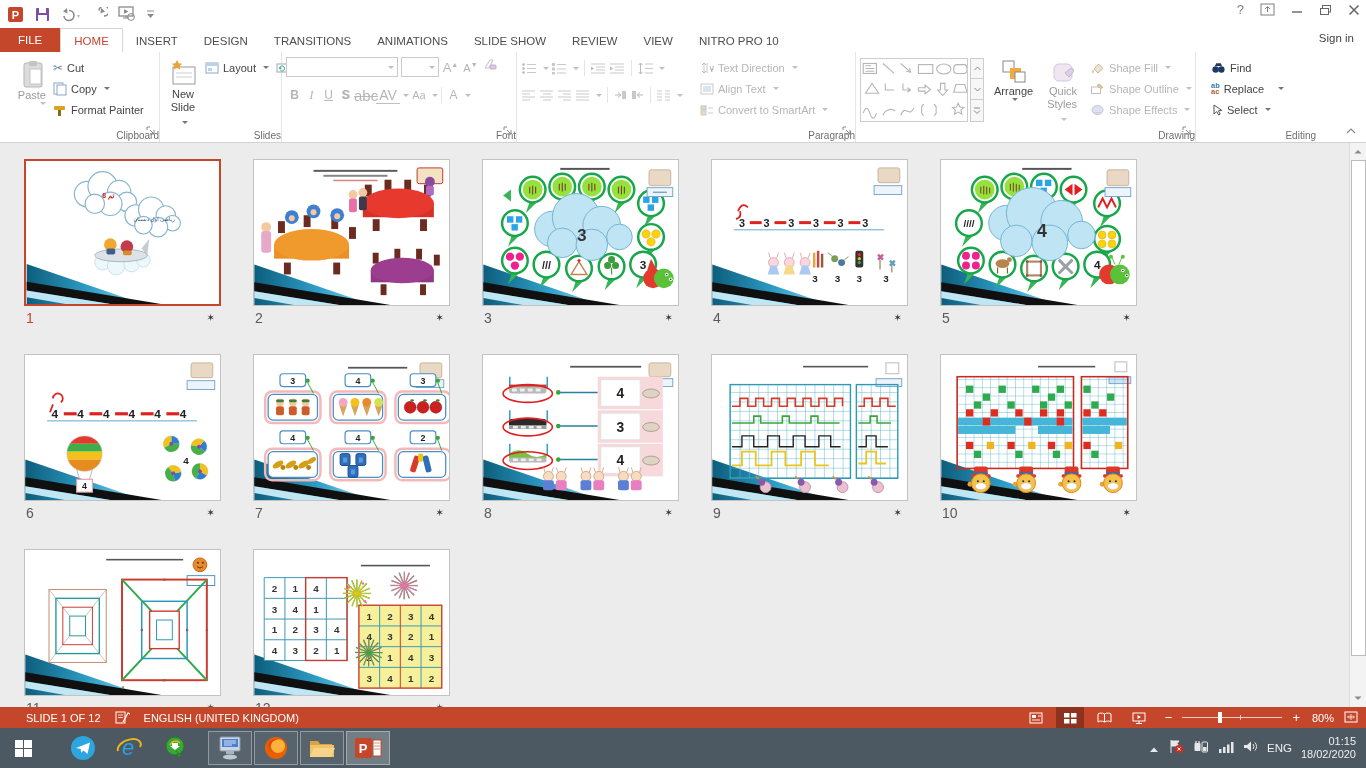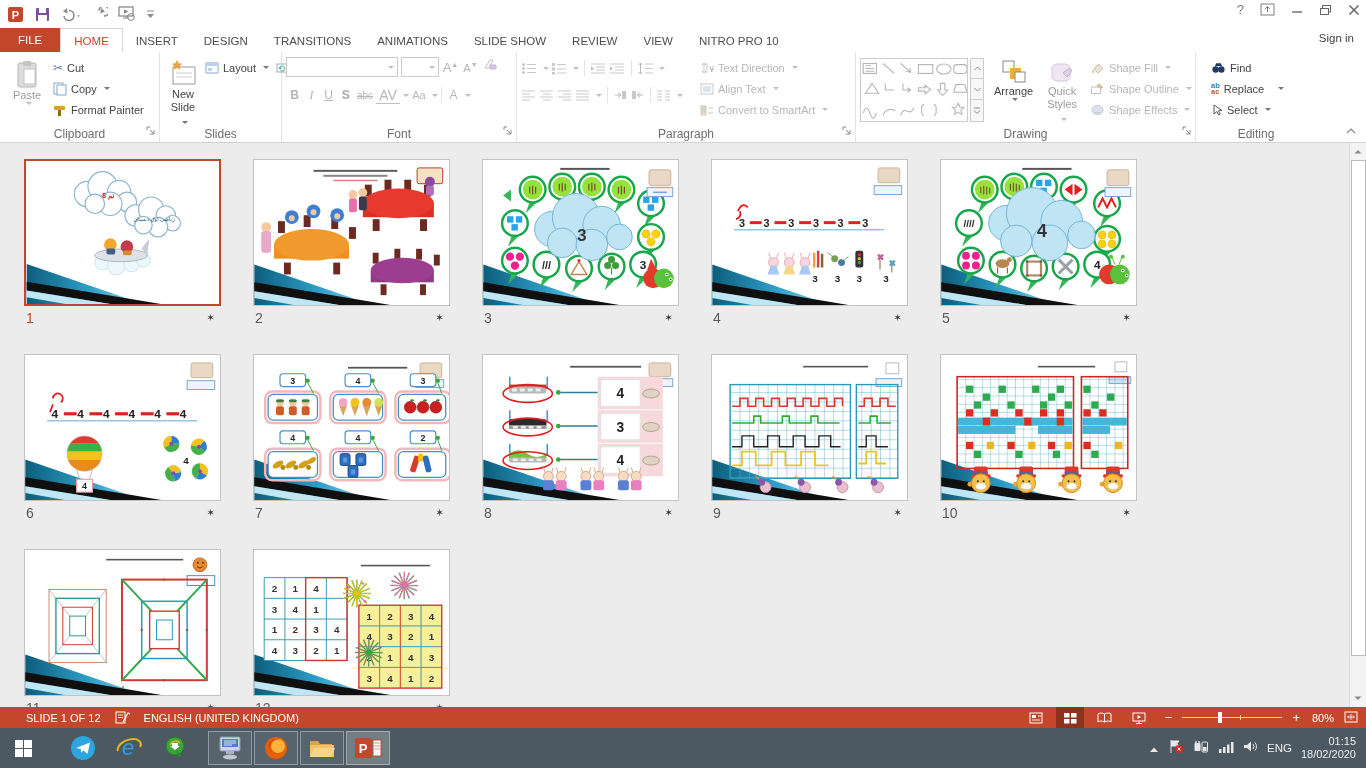--- a/index.html
+++ b/index.html
@@ -18,24 +18,24 @@
   
   #tabrow { height:24px; display:flex; align-items:stretch; background:#fff; position:relative; }
   .rtab { padding:4px 13px 3px; font-size:11.5px; color:#4d4d4d; display:flex; align-items:center; }
   .rtab.file { background:#c4462b; color:#fff; padding:4px 18px; }
   .rtab.active { color:#c4462b; background:#fff; border:1px solid #d5d5d5; border-bottom:none; }
   #signin { position:absolute; right:12px; top:4px; font-size:11.5px; color:#444; }
 
   
   #ribbon { height:91px; background:#fff; border-bottom:1px solid #d2d2d2; display:flex; position:relative; }
   .rgroup { position:relative; border-right:1px solid #e4e4e4; height:100%; padding:3px 4px 16px; flex:none; }
-  .glabel { position:absolute; bottom:1px; left:0; right:0; text-align:center; font-size:12px; color:#6e6e6e; }
+  .glabel { position:absolute; bottom:1px; left:0; right:0; text-align:right; font-size:10px; color:#6e6e6e; }
   .launcher { position:absolute; bottom:3px; right:4px; }
   .bigbtn { display:flex; flex-direction:column; align-items:center; justify-content:flex-start; font-size:11px; color:#444; padding:4px 4px 0; line-height:13px; text-align:center; height:72px; }
-  .bigbtn.dim { color:#9b9b9b; }
+  .bigbtn.dim { color:#9b9b9b;align-items:flex-end; }
   .rbtn { display:flex; align-items:center; gap:4px; font-size:11px; color:#444; height:21px; padding:0 3px; white-space:nowrap; }
   .rbtn.dim { color:#b6b6b6; }
   .combo { height:20px; border:1px solid #cacaca; background:#fff; display:flex; align-items:center; justify-content:flex-end; padding:0 3px; }
   .ltr { font-size:12px; color:#b6b6b6; width:17px; text-align:center; display:inline-block; }
   .mini { display:flex; align-items:center; }
   .sep { width:1px; background:#e4e4e4; margin:2px 3px; align-self:stretch; }
   #collapse-ribbon { position:absolute; right:10px; bottom:4px; }
 
   
   #workspace { height:564px; background:#ececec; position:relative; overflow:hidden; }
@@ -293,21 +293,21 @@
       <span><svg width="16" height="14">
             <path d="M3,10 L8,2 h3 L7,10 z" fill="none" stroke="#c0c0c0"></path>
             <rect x="8" y="7" width="6" height="4" rx="1" fill="#d8c8e8" stroke="#c0b0d0"></rect>
           </svg></span>
     </div>
     <div style="display:flex;align-items:center;margin-top:8px">
       <span class="ltr" style="font-weight:bold">B</span>
       <span class="ltr" style="font-style:italic;font-family:'Liberation Serif',serif">I</span>
       <span class="ltr" style="text-decoration:underline">U</span>
       <span class="ltr" style="font-weight:bold;text-shadow:1px 0 #cfcfcf">S</span>
-      <span class="ltr" style="text-decoration:line-through;font-size:10px;width:22px">abc</span>
+      <span class="ltr" style="text-decoration:line-through;font-size:15px;width:22px">abc</span>
       <span class="ltr" style="font-size:14px;width:24px;border-bottom:1px solid #c0c0c0"><span>AV</span></span>
         <span class="caret dim"></span>
       <span class="ltr" style="font-size:11px;width:20px;margin-left:0">Aa</span>
         <span class="caret dim"></span>
       <span class="sep" style="height:16px"></span>
       <span class="ltr" style="font-size:12px">A</span>
         <span class="caret dim"></span>
     </div>
     <div class="glabel">Font</div>
     <span class="launcher"><svg width="9" height="9">

